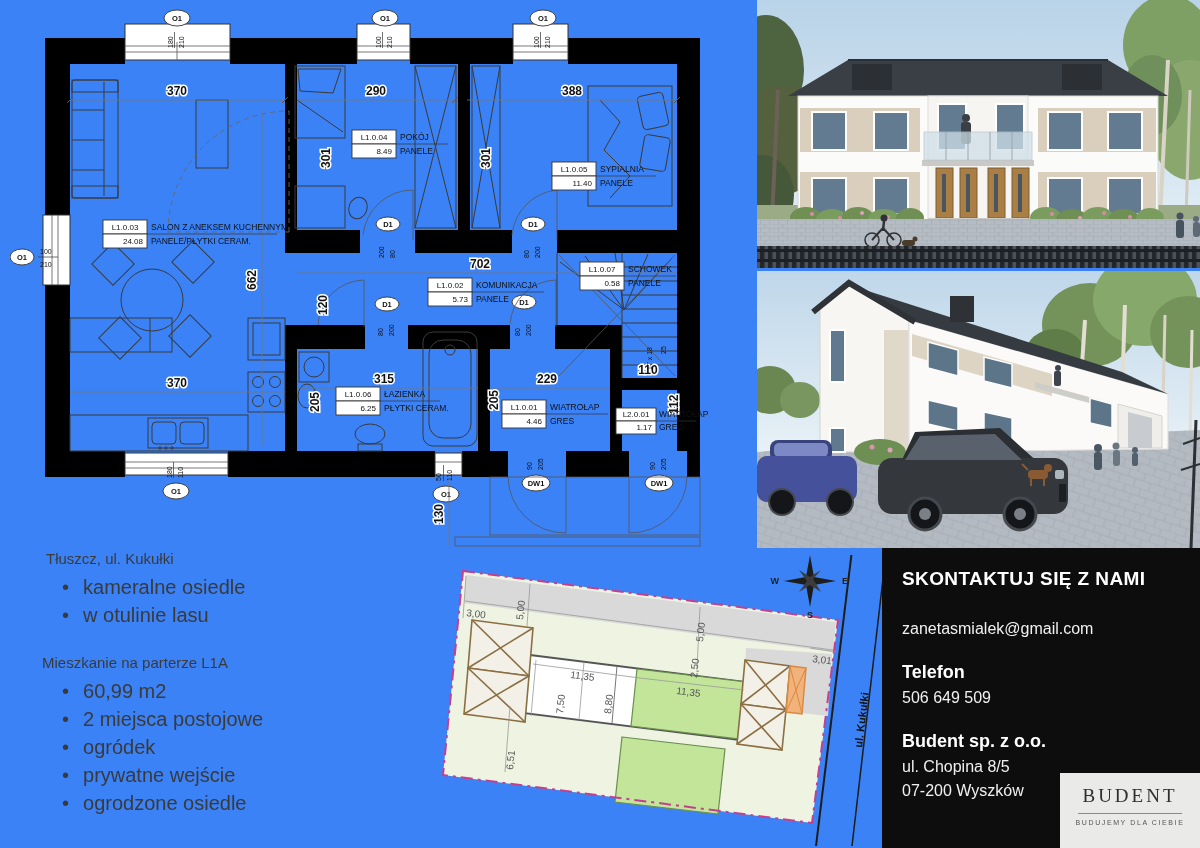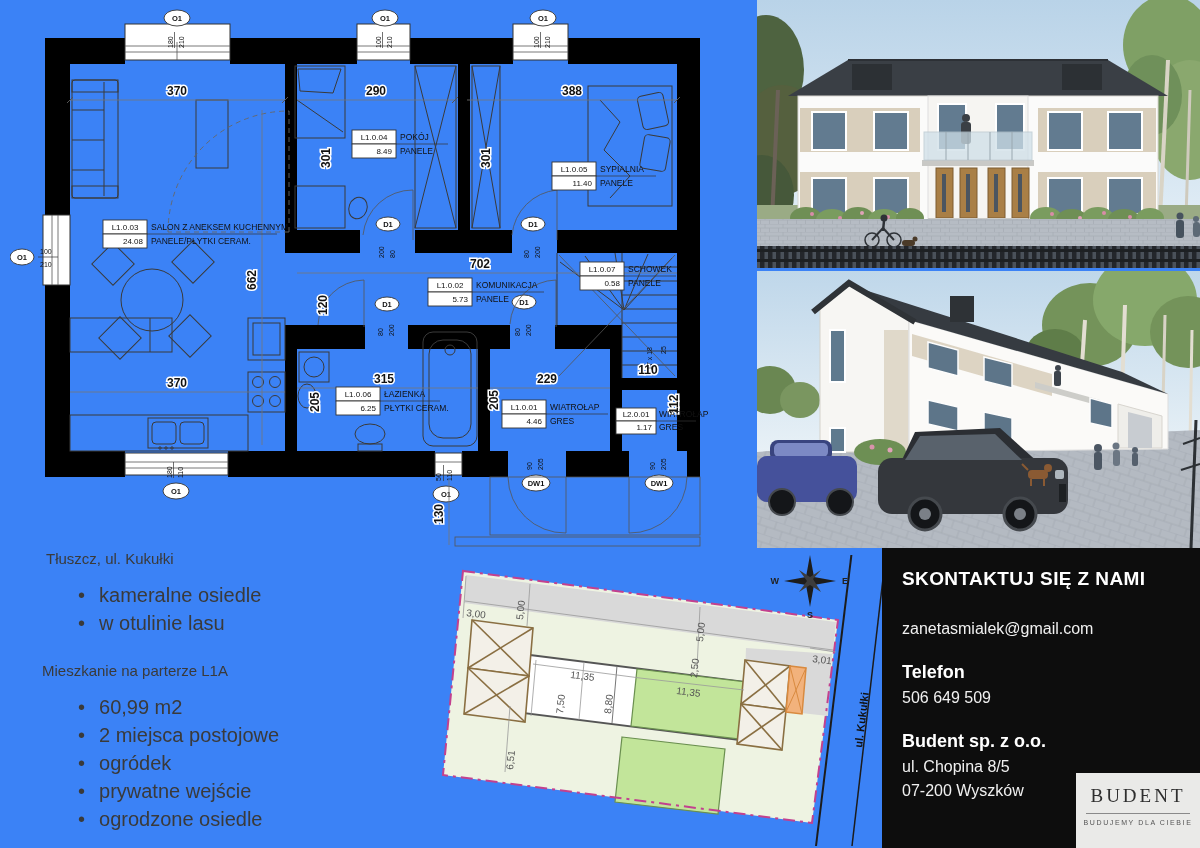--- a/index.html
+++ b/index.html
@@ -28,31 +28,31 @@
   
   .spd{font:10px "Liberation Sans",sans-serif;fill:#555;}
   .street{font:bold 11px "Liberation Sans",sans-serif;fill:#111;}
   .cmp{font:bold 9px "Liberation Sans",sans-serif;fill:#222;}
   .spl{stroke:#999;stroke-width:.8;fill:none;}
 
   
   #info{left:40px;top:550px;width:420px;color:#3a3a3a;}
   #info .h{font-size:15px;margin:0 0 8px 6px;}
   #info .h2{margin-top:26px;margin-left:2px;}
-  #info ul{list-style:none;margin:16px;padding:0 0 0 22px;}
+  #info ul{list-style:none;margin:0;padding:0 0 0 22px;}
   #info li{font-size:20px;line-height:25px;margin:0 0 3px 0;}
   #info li::before{content:"•";margin-right:14px;font-size:20px;}
 
   
   #contact{left:882px;top:548px;width:318px;height:300px;background:#0d0d0d;color:#fff;}
   .c-in{padding:20px 12px 0 20px;}
   .c-title{font-size:19px;font-weight:bold;letter-spacing:.4px;margin-bottom:30px;}
   .c-label{font-size:18px;font-weight:bold;margin-top:24px;}
   .c-val{font-size:16px;margin-top:6px;color:#f0f0f0;}
-  .logo{position:absolute;right:0;bottom:0;width:124px;height:75px;background:#eaeae8;color:#2e2e2e;text-align:center;}
+  .logo{position:absolute;right:0;bottom:0;width:140px;height:75px;background:#eaeae8;color:#2e2e2e;text-align:center;}
   .logo-name{margin-top:12px;font-family:"Liberation Serif",serif;font-size:19px;letter-spacing:3px;}
   .logo-rule{width:104px;height:1px;background:#8a8a8a;margin:6px auto 5px auto;}
   .logo-tag{font-size:7px;letter-spacing:1.6px;color:#555;}
 </style>
 </head>
 <body>
 
 <div class="page">
 
 <svg class="abs" style="left:10px;top:5px" width="745" height="550" viewBox="10 5 745 550">

